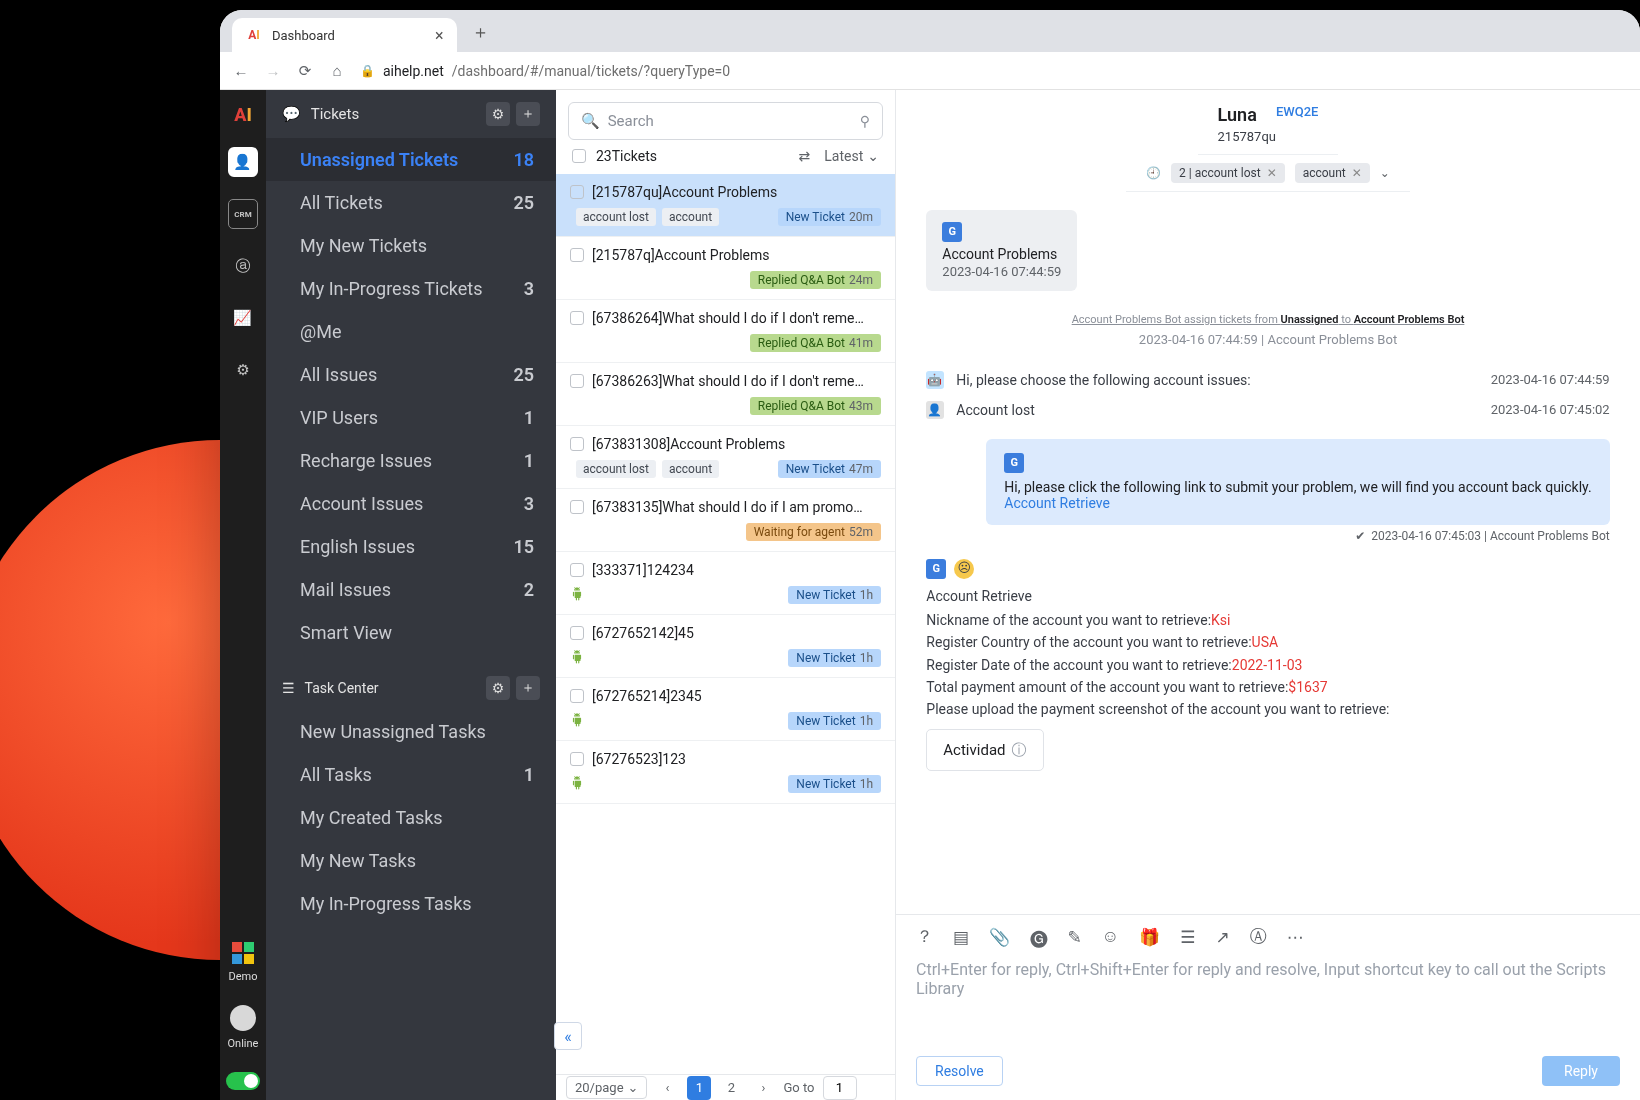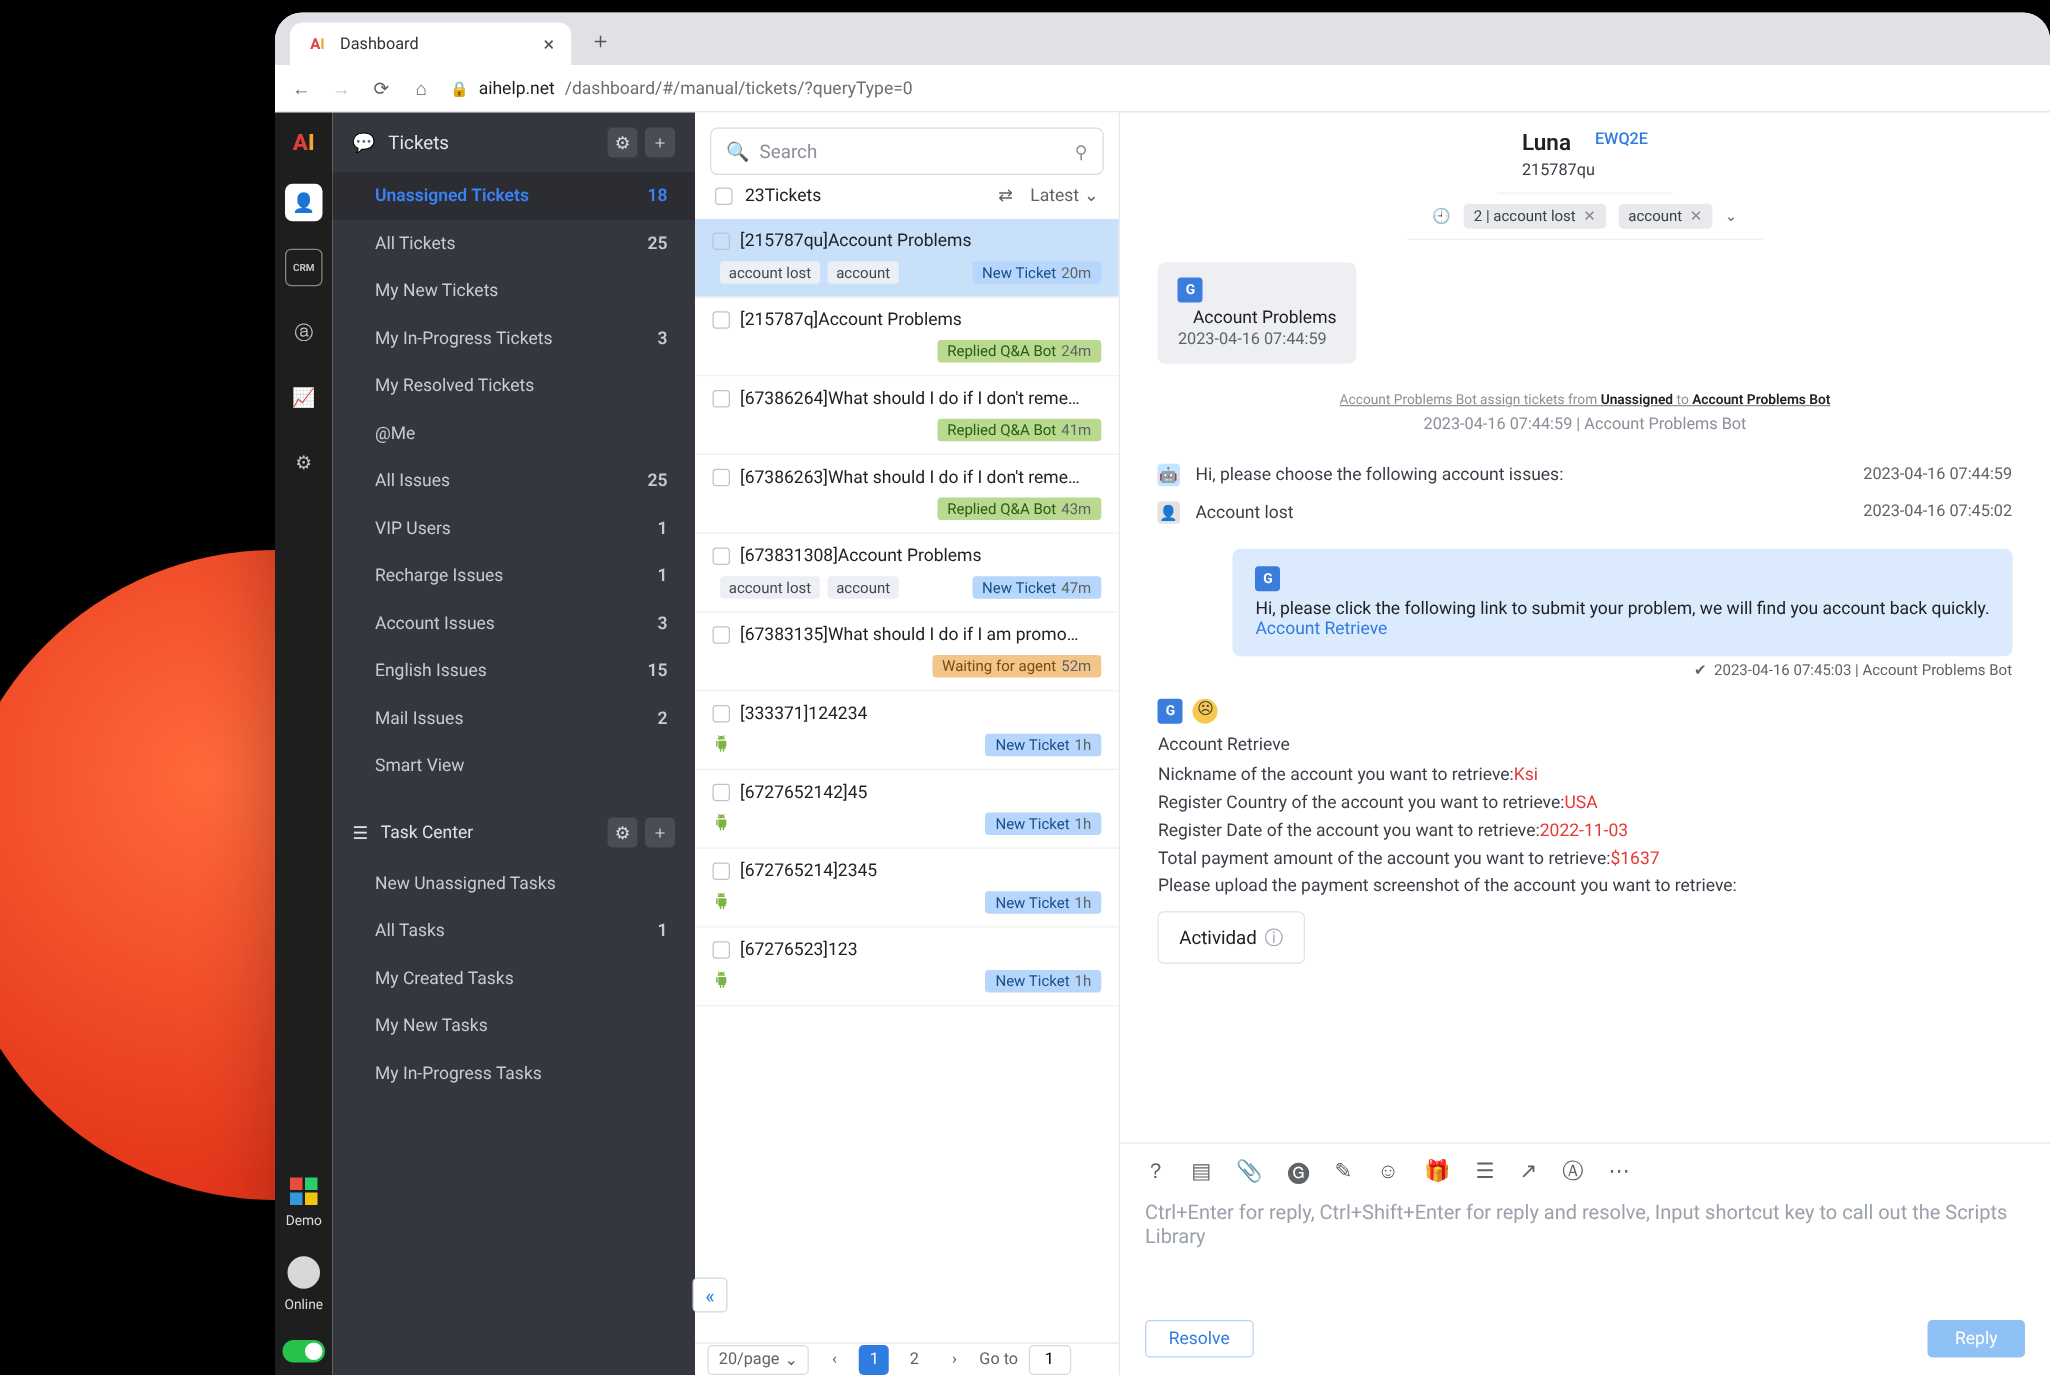--- a/index.html
+++ b/index.html
@@ -29,21 +29,21 @@
 .rail-demo span:nth-child(1){background:#e74c3c;} .rail-demo span:nth-child(2){background:#2ecc71;}
 .rail-demo span:nth-child(3){background:#3498db;} .rail-demo span:nth-child(4){background:#f1c40f;}
 .rail-label { font-size:11px; color:#ddd; margin-top:-16px; }
 .avatar { width:26px; height:26px; border-radius:50%; background:#d8d8d8; }
 .toggle { width:34px; height:18px; border-radius:10px; background:#27c24c; position:relative; margin-bottom:10px; }
 .toggle::after { content:''; position:absolute; right:2px; top:2px; width:14px; height:14px; background:#fff; border-radius:50%; }
 .sidebar { width:290px; background:#34373e; color:#c9cbd0; display:flex; flex-direction:column; overflow-y:auto; }
 .sb-header { display:flex; align-items:center; padding:12px 16px; font-size:15px; color:#e4e4e4; gap:10px; }
 .sb-header-icons { margin-left:auto; display:flex; gap:6px; }
 .sb-hbtn { width:24px; height:24px; border-radius:4px; background:#4a4d55; display:flex; align-items:center; justify-content:center; font-size:14px; color:#ddd; cursor:pointer; }
-.sb-item { display:flex; align-items:center; padding:11px 22px 11px 34px; font-size:14px; cursor:pointer; justify-content:space-between; }
+.sb-item { display:flex; align-items:center; padding:11px 22px 11px 34px; font-size:18px; cursor:pointer; justify-content:space-between; }
 .sb-item.active { background:#2b2d33; color:#3b82f6; font-weight:600; }
 .sb-item .count { font-weight:600; }
 .sb-item.active .count { color:#3b82f6; }
 .sb-section { display:flex; align-items:center; padding:14px 16px 10px; font-size:14px; color:#e4e4e4; gap:10px; margin-top:8px; }
 .tlist { width:340px; border-right:1px solid #e6e8eb; display:flex; flex-direction:column; position:relative; background:#fff; }
 .search-row { padding:12px 12px 8px; }
 .search-box { border:1px solid #d6d9de; border-radius:6px; height:38px; display:flex; align-items:center; padding:0 12px; gap:8px; color:#8a8f98; font-size:15px; }
 .search-box .filter-icon { margin-left:auto; font-size:14px; }
 .tlist-hdr { display:flex; align-items:center; padding:0 16px 10px; font-size:14px; color:#202124; }
 .tlist-hdr .shuffle { margin-left:auto; margin-right:14px; color:#5f6368; }
@@ -71,21 +71,21 @@
 .det-header { padding:14px 20px 10px; border-bottom:1px solid #eceff2; display:flex; }
 .det-title { font-size:18px; font-weight:600; color:#202124; }
 .det-sub { font-size:13px; color:#3a3e46; margin-top:4px; }
 .det-id { margin-left:auto; color:#2f7de1; font-size:13px; font-weight:500; }
 .det-tags { display:flex; align-items:center; gap:10px; padding:8px 20px; border-bottom:1px solid #eceff2; font-size:12px; color:#5f6368; }
 .det-tags .chip { background:#e7e9ed; border-radius:4px; padding:3px 8px; display:flex; align-items:center; gap:6px; color:#3a3e46; }
 .det-tags .chip .x { color:#888; cursor:pointer; }
 .conv { flex:1; overflow-y:auto; padding:18px 20px; background:#fff; }
 .sys-card { background:#edeff2; border-radius:6px; padding:10px 16px 12px; display:inline-block; }
 .sys-card .tr-icon { width:20px;height:20px;background:#3b7ddd;border-radius:3px;display:inline-flex;align-items:center;justify-content:center;color:#fff;font-size:11px;font-weight:bold;margin-bottom:4px; }
-.sys-card .t { font-size:14px; color:#202124;margin-left:12px; }
+.sys-card .t { font-size:14px; color:#202124; }
 .sys-card .ts { font-size:13px; color:#5f6368; margin-top:2px; }
 .assign-note { text-align:center; font-size:11px; color:#8a8f98; margin:22px 0 6px;text-decoration:underline; }
 .assign-note b { color:#202124; font-weight:600; }
 .assign-ts { text-align:center; font-size:13px; color:#8a8f98; margin-bottom:18px; }
 .msg-row { display:flex; align-items:center; gap:12px; padding:6px 0; font-size:14px; }
 .msg-row .avicon { width:18px; height:18px; border-radius:3px; display:flex; align-items:center; justify-content:center; font-size:12px; }
 .msg-row .bot { background:#c3e4ff; color:#1a62a8; }
 .msg-row .user { background:#e2e2e2; color:#888; }
 .msg-row .mtext { color:#3a3e46; }
 .msg-row .mts { margin-left:auto; font-size:13px; color:#5f6368; }
@@ -178,24 +178,20 @@
           </div>
           <div class="sb-item">
             <span>My New Tickets</span>
             <span class="count"></span>
           </div>
           <div class="sb-item">
             <span>My In-Progress Tickets</span>
             <span class="count">3</span>
           </div>
           <div class="sb-item">
-            <span>My Resolved Tickets</span>
-            <span class="count"></span>
-          </div>
-          <div class="sb-item">
             <span>@Me</span>
             <span class="count"></span>
           </div>
           <div class="sb-item">
             <span>All Issues</span>
             <span class="count">25</span>
           </div>
           <div class="sb-item">
             <span>VIP Users</span>
             <span class="count">1</span>

